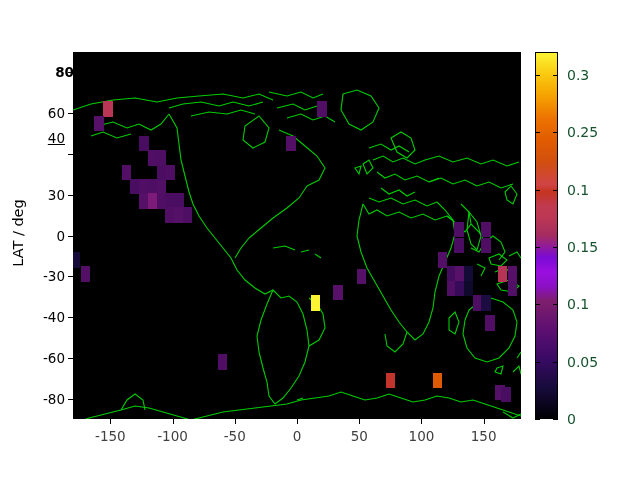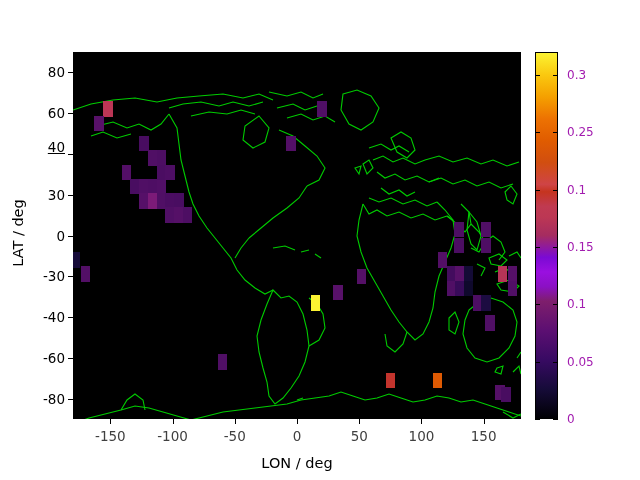--- a/index.html
+++ b/index.html
@@ -126,22 +126,22 @@
       #cf4446 64%,
       #d14e10 70%,
       #e05c00 76%,
       #ed7202 82%,
       #f5a000 88%,
       #fac80f 94%,
       #fcf332 100%);
   }
   .cb-tick-label {
     position: absolute;
-    font-size: 12px;
-    color: #a21caf;
+    font-size: 14px;
+    color: #14532d;
     white-space: nowrap;
     transform: translateY(-50%);
   }
   .cb-tick-mark {
     position: absolute;
     background: #000000;
     height: 1px;
     width: 5px;
   }
 </style>
@@ -314,28 +314,27 @@
       <div class="tick-label-y" style="left: 21px; width: 44px; top: 357.833px;">-60</div>
       <div class="tick-mark" style="left: 68px; top: 317.056px; width: 5px; height: 1px;"></div>
       <div class="tick-label-y" style="left: 21px; width: 44px; top: 317.056px;">-40</div>
       <div class="tick-mark" style="left: 68px; top: 276.278px; width: 5px; height: 1px;"></div>
       <div class="tick-label-y" style="left: 21px; width: 44px; top: 276.278px;">-30</div>
       <div class="tick-mark" style="left: 68px; top: 235.5px; width: 5px; height: 1px;"></div>
       <div class="tick-label-y" style="left: 21px; width: 44px; top: 235.5px;">0</div>
       <div class="tick-mark" style="left: 68px; top: 194.722px; width: 5px; height: 1px;"></div>
       <div class="tick-label-y" style="left: 21px; width: 44px; top: 194.722px;">30</div>
       <div class="tick-mark" style="left: 68px; top: 153.944px; width: 5px; height: 1px;"></div>
-      <div class="tick-label-y" style="left: 21px; width: 44px; top: 147px; text-decoration: underline;">40</div>
+      <div class="tick-label-y" style="left: 21px; width: 44px; top: 138px; text-decoration: underline;">40</div>
       <div class="tick-mark" style="left: 68px; top: 113.167px; width: 5px; height: 1px;"></div>
       <div class="tick-label-y" style="left: 21px; width: 44px; top: 113.167px;">60</div>
       <div class="tick-mark" style="left: 68px; top: 72.3889px; width: 5px; height: 1px;"></div>
-      <div class="tick-label-y" style="left: 21px; width: 44px; top: 72.3889px;">80</div>
+      <div class="tick-label-y" style="left: 30px; width: 44px; top: 72.3889px; font-weight: bold;">80</div>
     </div>
 
-  <div id="xlabel">LON / deg</div>
   <div id="ylabel">LAT / deg</div>
 
   <div id="colorbar-axes">
     <div id="colorbar-gradient"></div>
   </div>
   <div id="cb-ticks">
       <div class="cb-tick-mark" style="left: 535px; top: 419px;"></div>
       <div class="cb-tick-mark" style="left: 553px; top: 419px;"></div>
       <div class="cb-tick-label" style="left: 567px; top: 419px;">0</div>
       <div class="cb-tick-mark" style="left: 535px; top: 361.656px;"></div>

